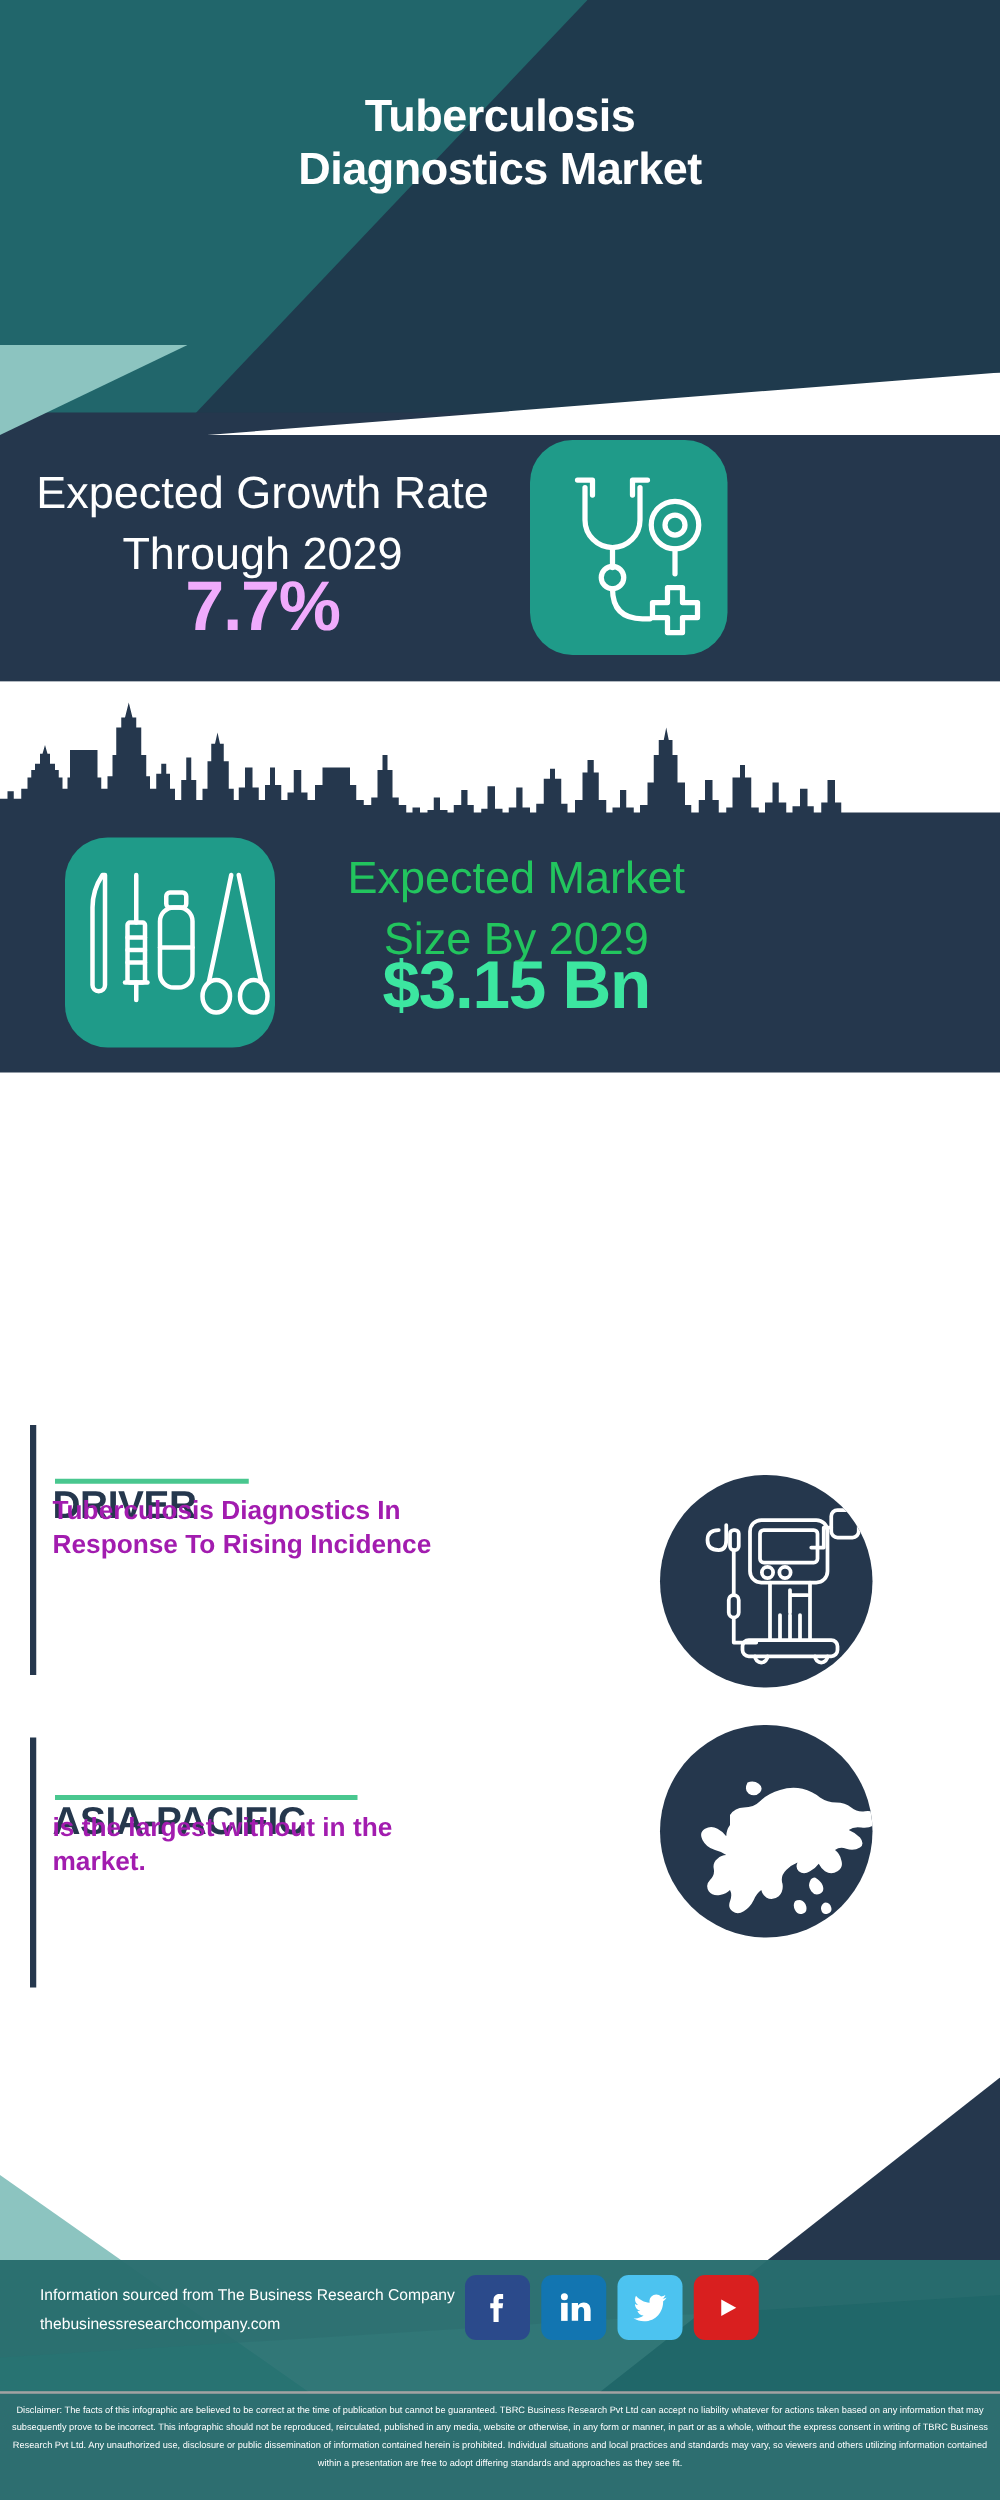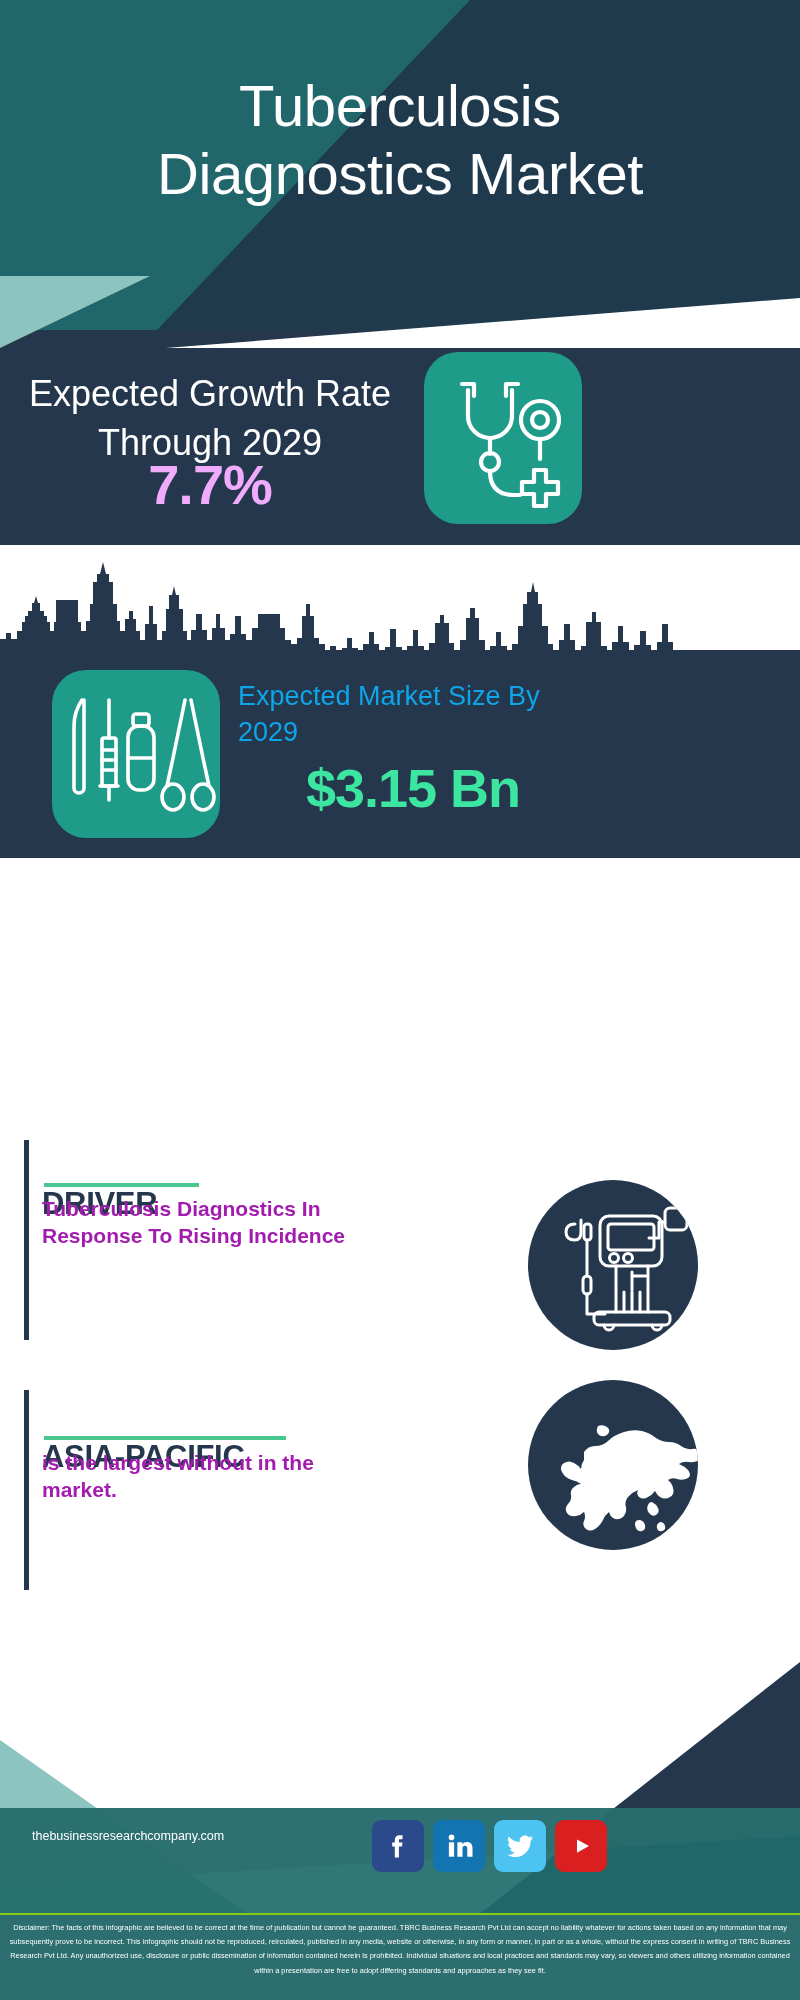--- a/index.html
+++ b/index.html
@@ -27,22 +27,22 @@
     position: absolute; left: 0; top: 0;
     width: 800px; height: 348px;
     background: #21666b;
     clip-path: polygon(0 0, 470px 0, 140px 348px, 0 348px);
   }
   .header-title {
     position: absolute; left: 0; top: 72px;
     width: 800px;
     text-align: center;
     color: #ffffff;
-    font-size: 58px;
-    font-weight: normal;
+    font-size: 36px;
+    font-weight: bold;
     line-height: 1.18;
     letter-spacing: -0.4px;
     z-index: 5;
   }
   .header-light-tri {
     position: absolute; left: 0; top: 276px;
     width: 200px; height: 72px;
     background: #8cc4c0;
     clip-path: polygon(0 0, 150px 0, 0 72px);
     z-index: 6;
@@ -100,23 +100,23 @@
   }
   .skyline-svg {
     position: absolute; left: 0; top: 12px;
     width: 800px; height: 95px;
     z-index: 2;
   }
   #size-icon-tile { position: absolute; left: 52px; top: 125px; width: 168px; height: 168px; }
   .size-label {
     position: absolute; left: 238px; top: 133px;
     width: 350px;
-    text-align: left;
-    color: #0ea5e9;
-    font-size: 27px;
+    text-align: center;
+    color: #22c55e;
+    font-size: 36px;
     line-height: 1.35;
   }
   .size-value {
     position: absolute; left: 238px; top: 212px;
     width: 350px;
     text-align: center;
     color: #3ce6a0;
     font-size: 54px;
     font-weight: bold;
     letter-spacing: -1px;
@@ -229,21 +229,21 @@
   
   .disclaimer {
     position: absolute; left: 0; top: 1913px;
     width: 800px; height: 87px;
     background: #2d6e70;
     color: #ffffff;
     font-size: 7.4px;
     line-height: 1.92;
     text-align: center;
     padding: 6px 8px 0 8px;
-    border-top: 2px solid #84cc16;
+    border-top: 2px solid #a3a3a3;
     z-index: 10;
   }
 </style>
 </head>
 <body>
 
 <div id="page">
 
   <div class="header">
     <div class="header-teal"></div>
@@ -351,20 +351,21 @@
     </div>
   </div>
 
   <div class="footer-wrap">
     <div class="foot-dark"></div>
     <div class="foot-lightteal"></div>
     <div class="foot-bar"></div>
     <div class="foot-bar-shade"></div>
 
     <div class="foot-text">
+      <div>Information sourced from The Business Research Company</div>
       <div>thebusinessresearchcompany.com</div>
     </div>
 
     <div class="social-row">
       <div class="social sc-fb">
         <svg width="30" height="30" viewBox="0 0 30 30">
             <path fill="#ffffff" d="M19.5 8.2h-2.6c-.6 0-1 .5-1 1.2v2.2h3.6l-.5 4h-3.1v11h-4.1v-11H9.2v-4h2.6V9.1c0-3 1.8-4.9 4.6-4.9h3.1v4z"></path>
           </svg>
       </div>
       <div class="social sc-li">

